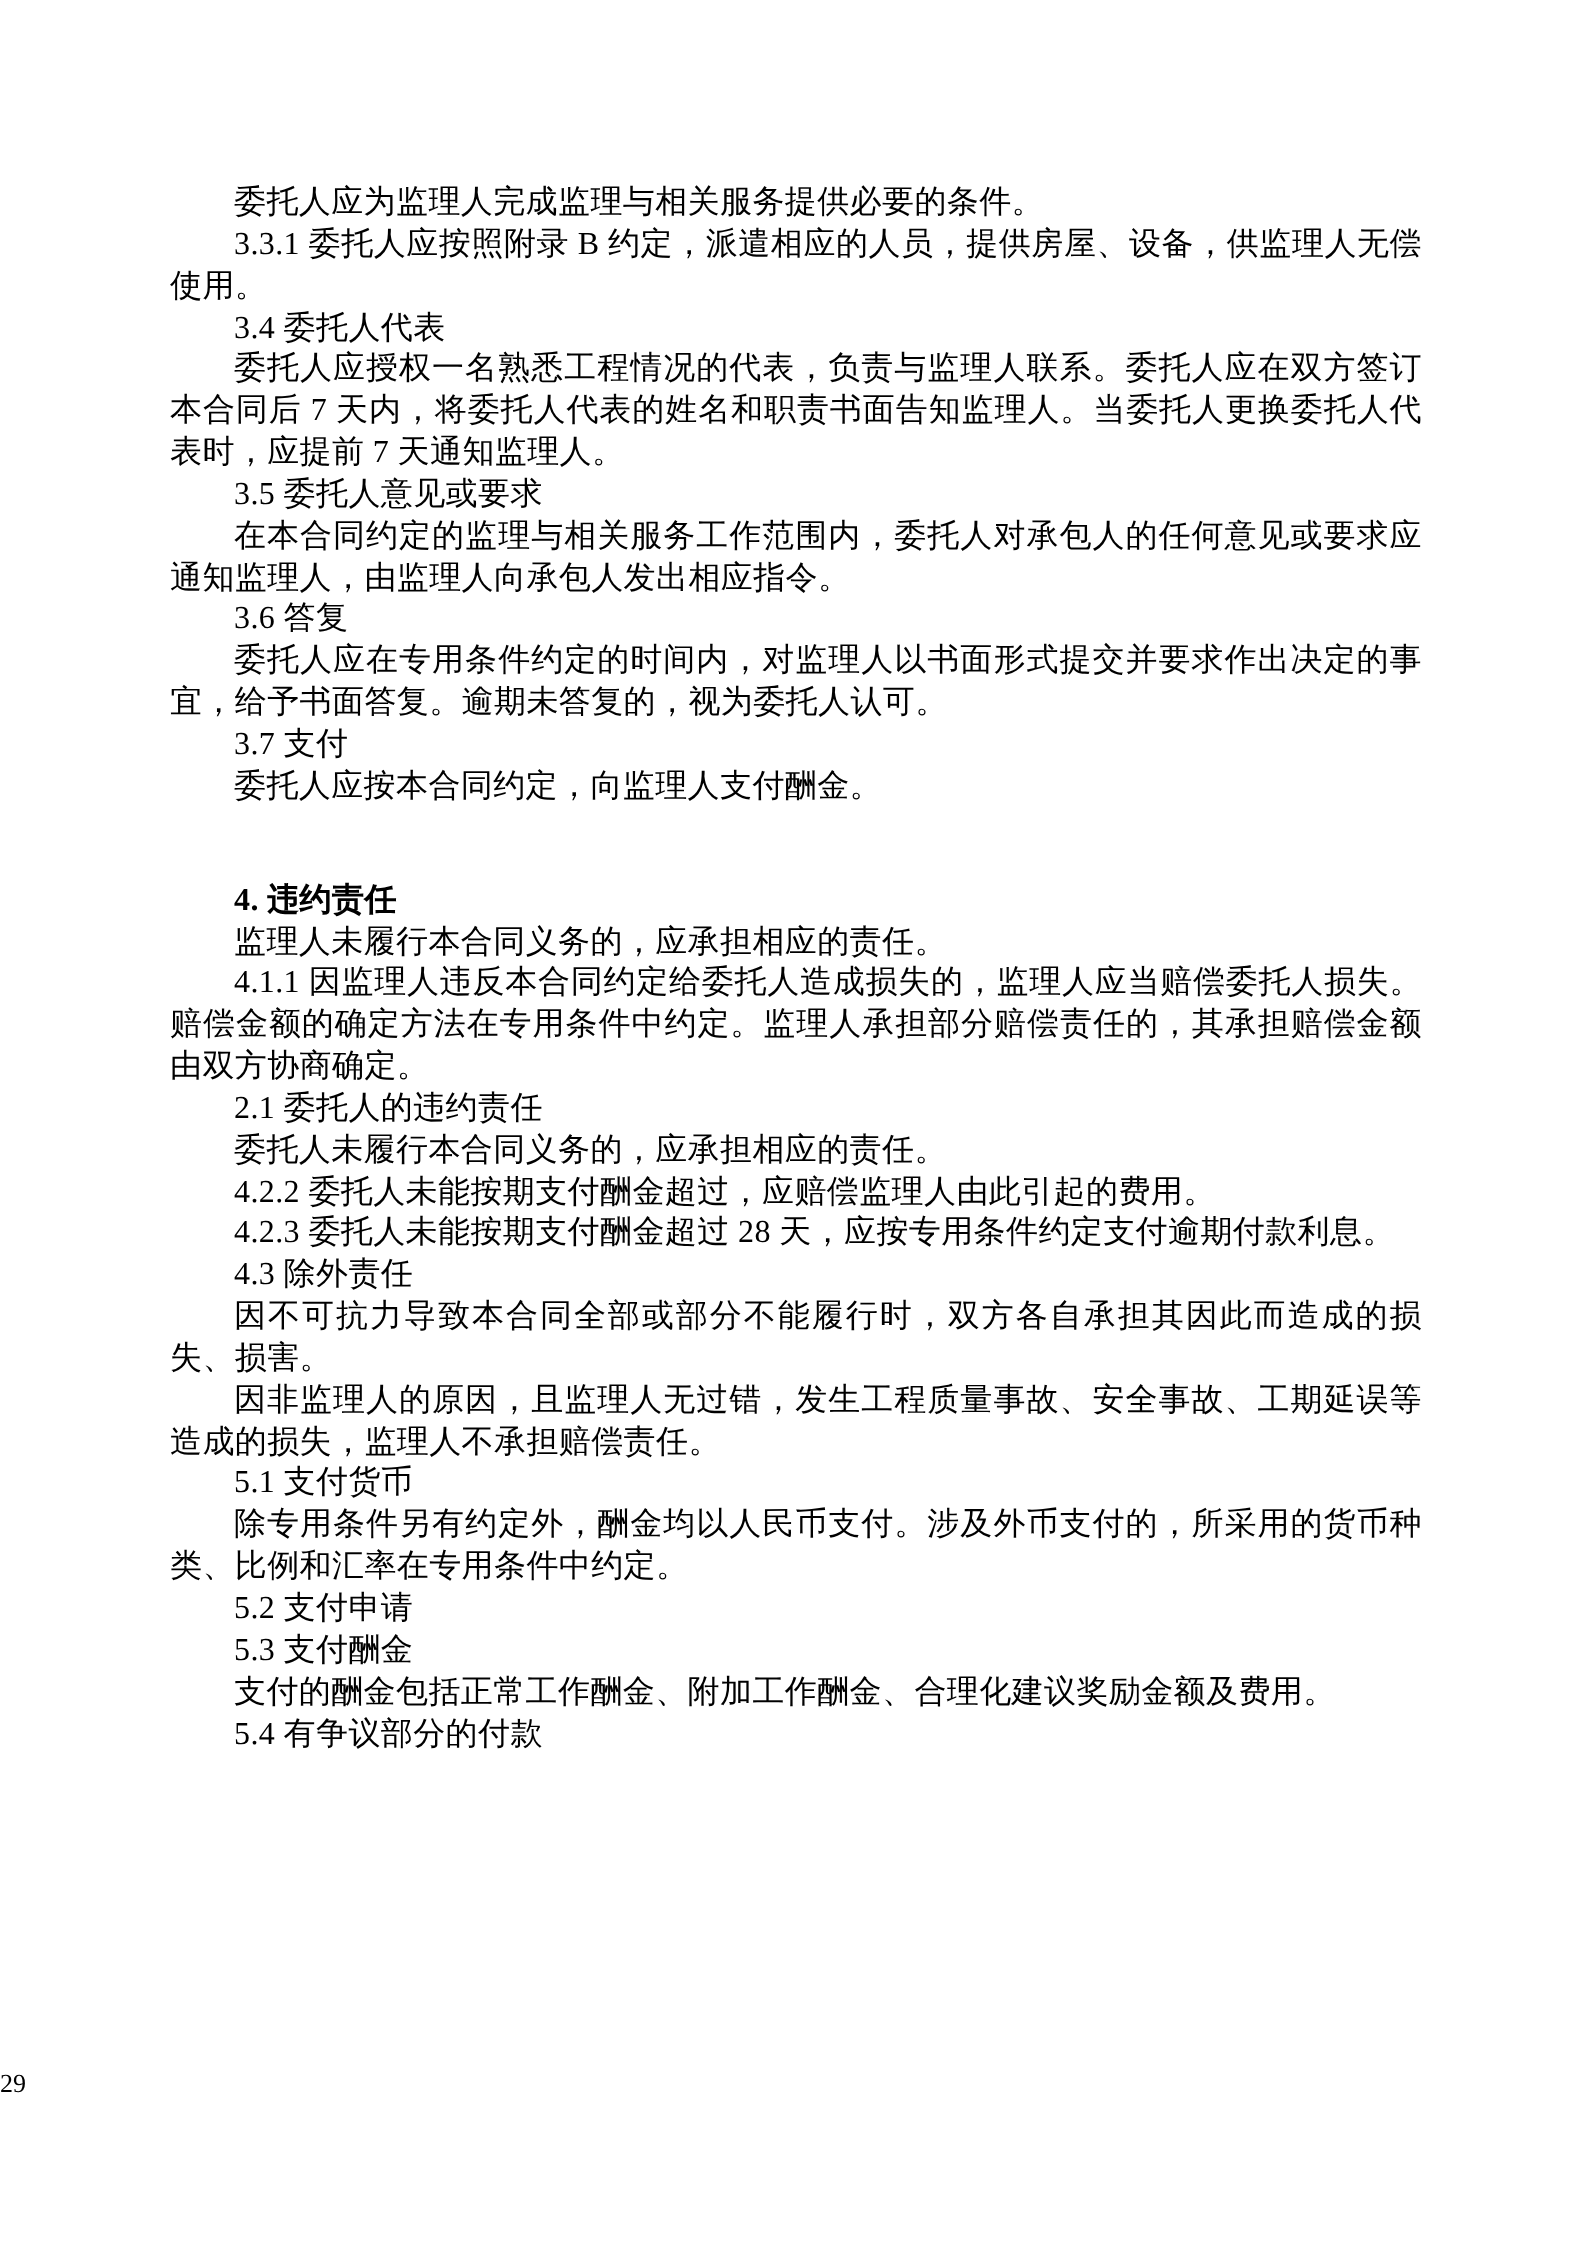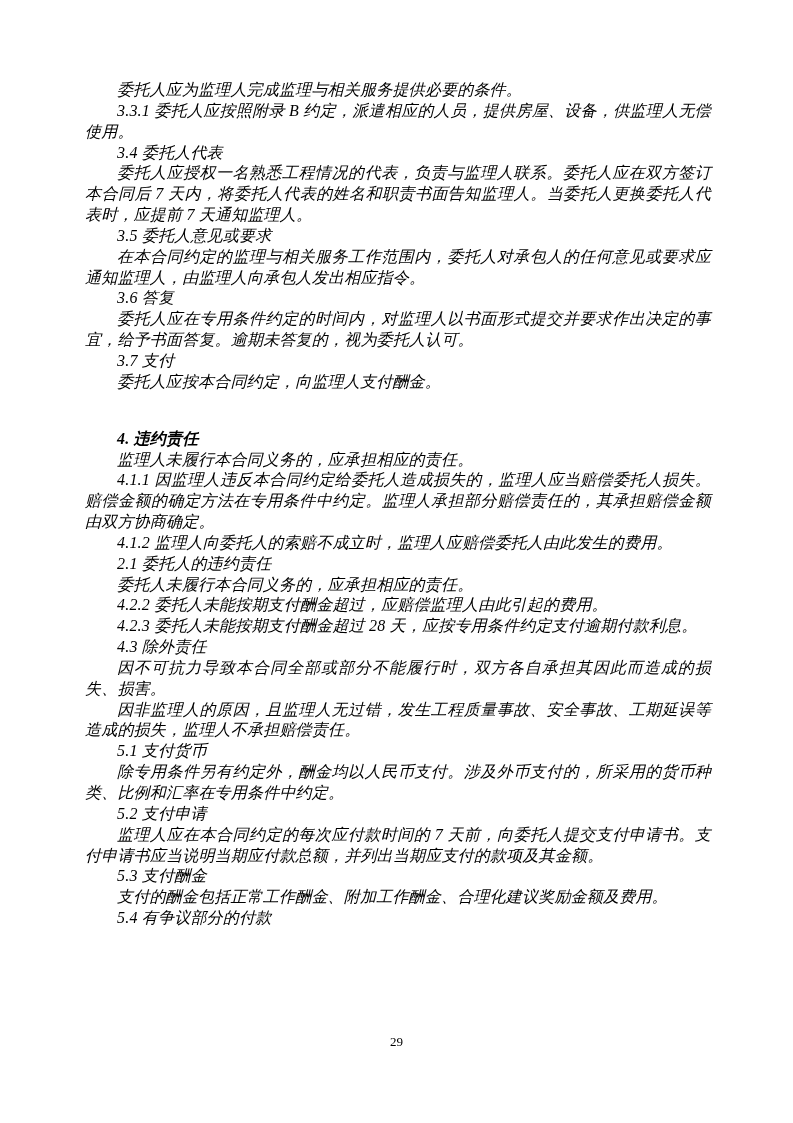--- a/index.html
+++ b/index.html
@@ -12,44 +12,42 @@
     width: 793px;
     height: 1123px;
     background: #ffffff;
     color: #000000;
     font-family: "Liberation Serif", "DejaVu Serif", serif;
     overflow: hidden;
   }
   .content {
     position: absolute;
     left: 85px;
-    top: 80px;
+    top: 92px;
     width: 626px;
     font-size: 16px;
     line-height: 20.85px;
     text-align: justify;
     text-justify: inter-ideograph;
     letter-spacing: 0.2px;
-    font-style: italic;
   }
   .content p {
     margin: 0;
     padding: 0;
     text-indent: 32px;
   }
   .content p.heading {
     font-weight: bold;
     margin-top: 36px;
   }
   .page-number {
     position: absolute;
     top: 1034px;
     left: 0;
     width: 793px;
-    text-align: center;
     font-size: 13px;
     line-height: 16px;
   }
 </style>
 </head>
 <body>
 
 <div class="page">
   <div class="content" id="doc-body">
       <p>委托人应为监理人完成监理与相关服务提供必要的条件。</p>
@@ -58,30 +56,28 @@
       <p>委托人应授权一名熟悉工程情况的代表，负责与监理人联系。委托人应在双方签订本合同后 7 天内，将委托人代表的姓名和职责书面告知监理人。当委托人更换委托人代表时，应提前 7 天通知监理人。</p>
       <p>3.5 委托人意见或要求</p>
       <p>在本合同约定的监理与相关服务工作范围内，委托人对承包人的任何意见或要求应通知监理人，由监理人向承包人发出相应指令。</p>
       <p>3.6 答复</p>
       <p>委托人应在专用条件约定的时间内，对监理人以书面形式提交并要求作出决定的事宜，给予书面答复。逾期未答复的，视为委托人认可。</p>
       <p>3.7 支付</p>
       <p>委托人应按本合同约定，向监理人支付酬金。</p>
       <p class="heading">4. 违约责任</p>
       <p>监理人未履行本合同义务的，应承担相应的责任。</p>
       <p>4.1.1 因监理人违反本合同约定给委托人造成损失的，监理人应当赔偿委托人损失。赔偿金额的确定方法在专用条件中约定。监理人承担部分赔偿责任的，其承担赔偿金额由双方协商确定。</p>
-      <p>4.1.2 监理人向委托人的索赔不成立时，监理人应赔偿委托人由此发生的费用。</p>
       <p>2.1 委托人的违约责任</p>
       <p>委托人未履行本合同义务的，应承担相应的责任。</p>
       <p>4.2.2 委托人未能按期支付酬金超过，应赔偿监理人由此引起的费用。</p>
       <p>4.2.3 委托人未能按期支付酬金超过 28 天，应按专用条件约定支付逾期付款利息。</p>
       <p>4.3 除外责任</p>
       <p>因不可抗力导致本合同全部或部分不能履行时，双方各自承担其因此而造成的损失、损害。</p>
       <p>因非监理人的原因，且监理人无过错，发生工程质量事故、安全事故、工期延误等造成的损失，监理人不承担赔偿责任。</p>
       <p>5.1 支付货币</p>
       <p>除专用条件另有约定外，酬金均以人民币支付。涉及外币支付的，所采用的货币种类、比例和汇率在专用条件中约定。</p>
       <p>5.2 支付申请</p>
-      <p>监理人应在本合同约定的每次应付款时间的 7 天前，向委托人提交支付申请书。支付申请书应当说明当期应付款总额，并列出当期应支付的款项及其金额。</p>
       <p>5.3 支付酬金</p>
       <p>支付的酬金包括正常工作酬金、附加工作酬金、合理化建议奖励金额及费用。</p>
       <p>5.4 有争议部分的付款</p>
     </div>
   <div class="page-number">29</div>
 </div>
 
 </body></html>

